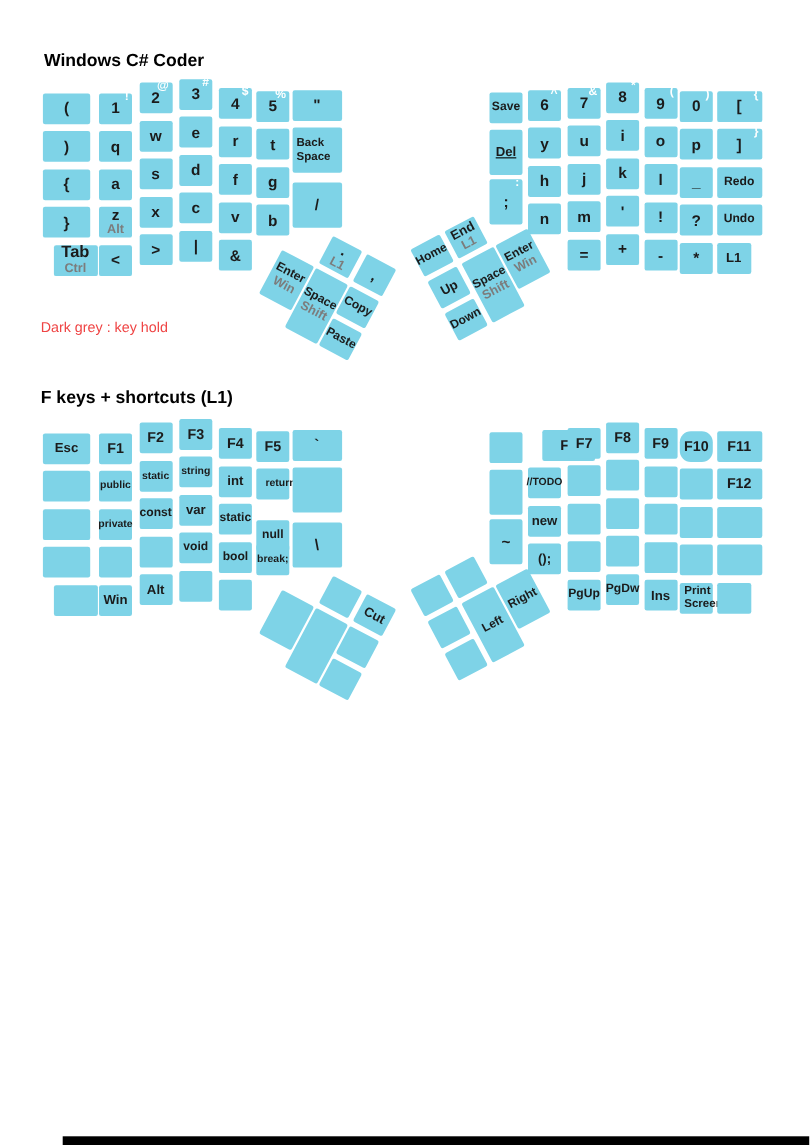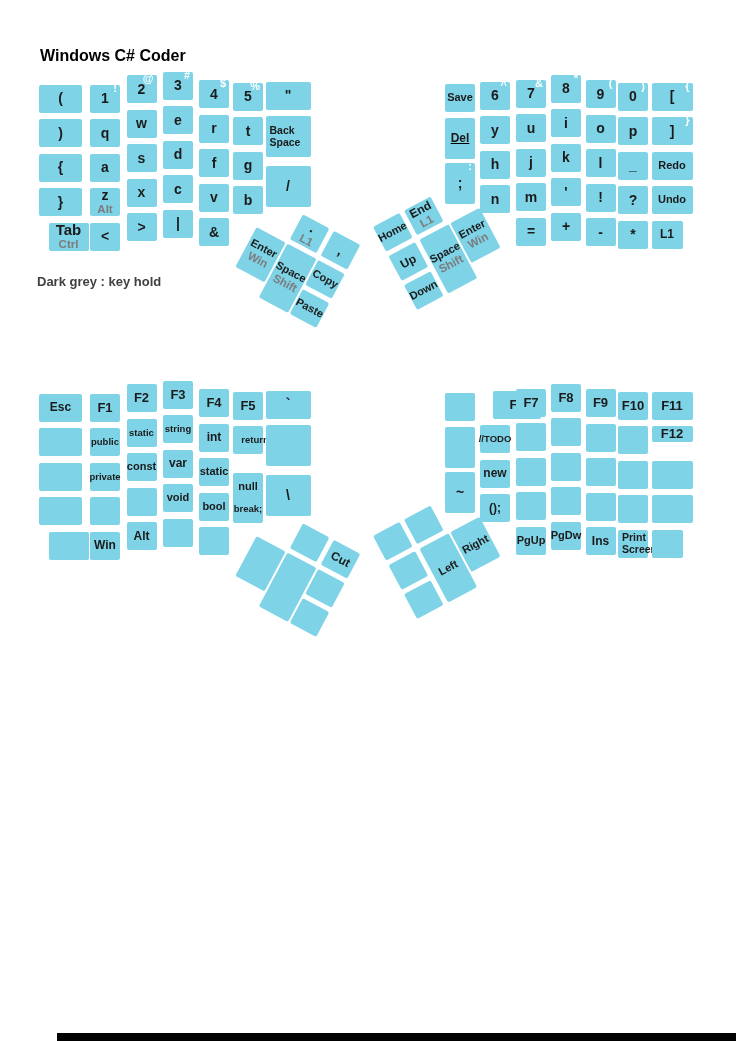--- a/index.html
+++ b/index.html
@@ -5,21 +5,21 @@
   :root{
     --key-fill:#7ed3e7;
     --main-col:#1b1b1b;
     --shift-col:#ffffff;
     --hold-col:#7c7c7c;
   }
   html,body{margin:0;padding:0;background:#ffffff;}
   body{font-family:"Liberation Sans", sans-serif;}
   .stage{position:relative;width:736px;height:1041px;background:#fff;overflow:hidden;}
   .title{position:absolute;font-size:16px;font-weight:bold;color:#000;}
-  .legend{position:absolute;font-size:13px;font-weight:bold;color:#404040;}
+  .legend{position:absolute;font-size:13px;font-weight:normal;color:#ef4444;margin-top:16px;}
   .cluster{position:absolute;transform-origin:0 0;}
   .key{
     position:absolute;background:var(--key-fill);border-radius:2px;
     display:flex;flex-direction:column;align-items:center;justify-content:center;
     box-sizing:border-box;
   }
   .main{color:var(--main-col);font-weight:bold;line-height:1.05;white-space:nowrap;}
   .shift{position:absolute;top:-2px;right:3px;color:var(--shift-col);font-weight:bold;font-size:11px;line-height:1;}
   .hold{color:var(--hold-col);font-weight:bold;font-size:11.5px;line-height:1;margin-top:1px;}
   .fs-xl{font-size:14px;}
@@ -30,20 +30,21 @@
   .fs-sm{font-size:9.5px;}
   .fs-wrap{font-size:10.5px;white-space:normal;text-align:left;align-self:flex-start;padding-left:4px;}
   .bottombar{position:absolute;left:57px;top:1033px;width:679px;height:8px;background:#000;}
 </style>
 </head>
 <body>
 
 <div class="stage">
   <div class="title" style="left:40px;top:47px;">Windows C# Coder</div>
   <div class="legend" style="left:37px;top:274px;">Dark grey : key hold</div>
+  <div class="title" style="left:37px;top:353px;">F keys + shortcuts (L1)</div>
 
   <div id="l1-left-main">
       <div class="key" style="left: 39px; top: 84.5px; width: 43px; height: 28px;">
         <span class="main fs-xl">(</span>
       </div>
       <div class="key" style="left: 39px; top: 119px; width: 43px; height: 28px;">
         <span class="main fs-xl">)</span>
       </div>
       <div class="key" style="left: 39px; top: 153.5px; width: 43px; height: 28px;">
         <span class="main fs-xl">{</span>
@@ -414,33 +415,33 @@
       </div>
       <div class="key" style="left: 585.5px; top: 389px; width: 30px; height: 28px;">
         <span class="main fs-f">F9</span>
       </div>
       <div class="key" style="left: 585.5px; top: 423.5px; width: 30px; height: 28px;"></div>
       <div class="key" style="left: 585.5px; top: 458px; width: 30px; height: 28px;"></div>
       <div class="key" style="left: 585.5px; top: 492.5px; width: 30px; height: 28px;"></div>
       <div class="key" style="left: 585.5px; top: 527px; width: 30px; height: 28px;">
         <span class="main fs-lg">Ins</span>
       </div>
-      <div class="key" style="left: 618px; top: 391.5px; width: 30px; height: 28px;">
+      <div class="key" style="left: 618px; top: 391.5px; width: 30px; height: 28px; border-radius: 10px;">
         <span class="main fs-f">F10</span>
       </div>
       <div class="key" style="left: 618px; top: 426px; width: 30px; height: 28px;"></div>
       <div class="key" style="left: 618px; top: 460.5px; width: 30px; height: 28px;"></div>
       <div class="key" style="left: 618px; top: 495px; width: 30px; height: 28px;"></div>
       <div class="key" style="left: 618px; top: 529.5px; width: 30px; height: 28px;">
         <span class="main fs-wrap">Print Screen</span>
       </div>
       <div class="key" style="left: 651.5px; top: 391.5px; width: 41px; height: 28px;">
         <span class="main fs-f">F11</span>
       </div>
-      <div class="key" style="left: 651.5px; top: 426px; width: 41px; height: 16px;">
+      <div class="key" style="left: 651.5px; top: 426px; width: 41px; height: 28px;">
         <span class="main fs-f">F12</span>
       </div>
       <div class="key" style="left: 651.5px; top: 460.5px; width: 41px; height: 28px;"></div>
       <div class="key" style="left: 651.5px; top: 495px; width: 41px; height: 28px;"></div>
       <div class="key" style="left: 651.5px; top: 529.5px; width: 31px; height: 28px;"></div>
     </div>
   <div id="l2-left-thumb" class="cluster" style="left:272px;top:507px;transform:rotate(28deg);">
       <div class="key" style="left: 0px; top: 33px; width: 33px; height: 45px;"></div>
       <div class="key" style="left: 35px; top: 0px; width: 30px; height: 28px;"></div>
       <div class="key" style="left: 35px; top: 33px; width: 33px; height: 61px;"></div>

